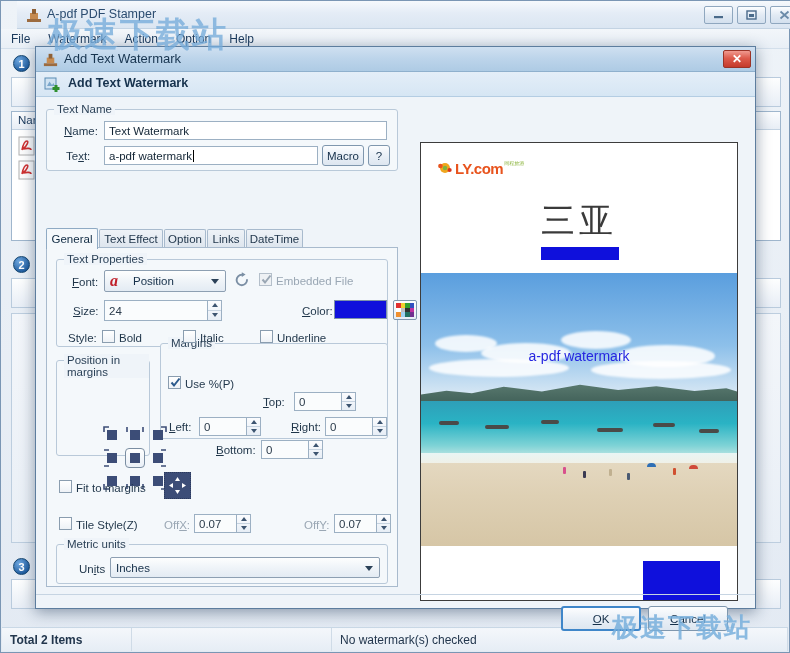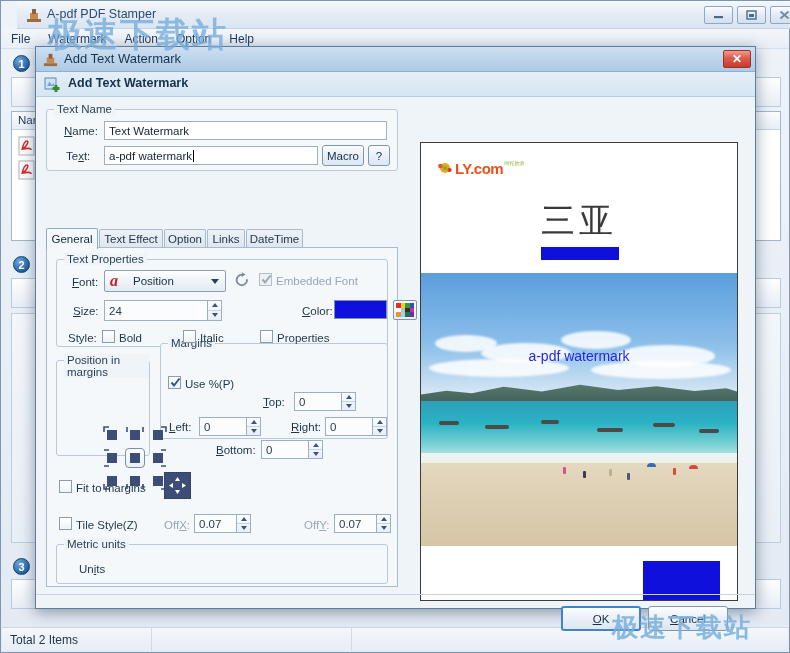--- a/index.html
+++ b/index.html
@@ -80,21 +80,21 @@
   }
 
   .app-statusbar{
     position:absolute; left:1px; bottom:1px; width:786px; height:24px;
     background:linear-gradient(180deg,#f4f7fb,#e6edf5);
     border-top:1px solid #c9d8e6;
     display:flex; align-items:center;
   }
   .sb-cell{ height:100%; display:flex; align-items:center; padding:0 8px;
     border-right:1px solid #cfdbe7; font-size:12px; color:#22364d; }
-  .sb-c1{ width:150px; }
+  .sb-c1{ width:130px;font-weight:bold; }
   .sb-c2{ width:200px; }
   .sb-c3{ flex:1; justify-content:flex-start; }
 
   
   .dialog{
     position:absolute; left:35px; top:46px; width:721px; height:563px;
     background:#eff4f9;
     border:1px solid #5d7d9e;
     box-shadow:0 3px 14px rgba(20,45,75,.45);
   }
@@ -422,20 +422,21 @@
     <span class="bg-cb" style="left:113px; top:52px;"></span>
     <span class="bg-cb" style="left:87px; top:152px;"></span>
   </div>
 
   <div class="step-badge" style="left:12px; top:557px;">3</div>
   <div class="step-strip" style="left:10px; top:578px; width:770px; height:30px;"></div>
 
   <div class="app-statusbar">
     <div class="sb-cell sb-c1">Total 2 Items</div>
     <div class="sb-cell sb-c2"></div>
+    <div class="sb-cell sb-c3">No watermark(s) checked</div>
   </div>
 </div>
 
 <div class="dialog">
 
   <div class="dlg-titlebar">
     <span class="dlg-title-icon">
       <svg width="17" height="17" viewBox="0 0 18 18">
         <rect x="2" y="13" width="14" height="3" fill="#9c6b3f"></rect>
         <rect x="5" y="7" width="8" height="6" fill="#c58a50"></rect>
@@ -497,21 +498,21 @@
         <path d="M8.8 1.2 L8.8 6 L12.6 3.6 Z" fill="#7b8fa4"></path>
       </svg>
     </span>
     <span class="cb dis" style="left:223px; top:176px; z-index:5;">
       <span class="tick">
         <svg width="11" height="13" viewBox="0 0 11 13">
             <path d="M1.5 6.5 L4 9.5 L9.5 2.5" stroke="#9aa7b4" stroke-width="2" fill="none"></path>
           </svg>
       </span>
     </span>
-    <span class="lbl dis" style="left:240px; top:178px; z-index:5;">Embedded Font</span>
+    <span class="lbl dis" style="left:240px; top:178px; z-index:5;">Embedded File</span>
 
     <span class="lbl" style="left:37px; top:208px; z-index:5;"><u>S</u>ize:</span>
     <div class="tbox ro" style="left:68px; top:203px; width:104px; height:21px; z-index:5;">24</div>
     <div class="spin" style="left:172px; top:203px; height:21px; z-index:5;">
       <div class="up">
           <i></i>
         </div>
       <div class="dn">
           <i></i>
         </div>
@@ -534,21 +535,21 @@
           <i style="background:#703090"></i>
       </div>
     </div>
 
     <span class="lbl" style="left:32px; top:235px; z-index:5;">Style:</span>
     <span class="cb" style="left:66px; top:233px; z-index:5;"></span>
     <span class="lbl" style="left:83px; top:235px; z-index:5;text-align:right;">Bold</span>
     <span class="cb" style="left:147px; top:233px; z-index:5;"></span>
     <span class="lbl" style="left:164px; top:235px; z-index:5;">Italic</span>
     <span class="cb" style="left:224px; top:233px; z-index:5;"></span>
-    <span class="lbl" style="left:241px; top:235px; z-index:5;">Properties</span>
+    <span class="lbl" style="left:241px; top:235px; z-index:5;">Underline</span>
 
     <div class="group" style="left:20px; top:263px; width:94px; height:96px; z-index:4;">
       <span class="group-label">Position in margins</span>
     </div>
     <div class="posgrid" style="z-index:5;">
       <div class="poscell" style="left:0;top:0;">
         <span class="brk">
           <svg width="20" height="20" viewBox="0 0 20 20">
               <path d="M2 7 V2 H7 M18 2 h-0" stroke="#3c4d77" stroke-width="1.6" fill="none"></path>
               <path d="M18 13 V18 H13" stroke="#3c4d77" stroke-width="1.6" fill="none" opacity="0"></path>
@@ -704,20 +705,24 @@
         </div>
         <div class="dn">
           <i></i>
         </div>
     </div>
 
     <div class="group" style="left:20px; top:447px; width:332px; height:40px; z-index:4;">
       <span class="group-label">Metric units</span>
     </div>
     <span class="lbl" style="left:43px; top:466px; z-index:5;">Un<u>i</u>ts</span>
+    <div class="combo" style="left:74px; top:460px; width:270px; height:21px; z-index:5;">
+      <span>Inches</span>
+      <span class="arrow"></span>
+    </div>
 
     <div class="preview-frame">
       <div class="pv-page">
         <div class="pv-logo">
           <svg width="17" height="17" viewBox="0 0 17 17">
             <circle cx="8" cy="8" r="5" fill="#f0a61e"></circle>
             <circle cx="8" cy="8" r="2.2" fill="#7cb342"></circle>
             <circle cx="3.4" cy="6" r="2.3" fill="#e8541e"></circle>
             <circle cx="12.6" cy="10" r="2.1" fill="#d8361e"></circle>
           </svg>

